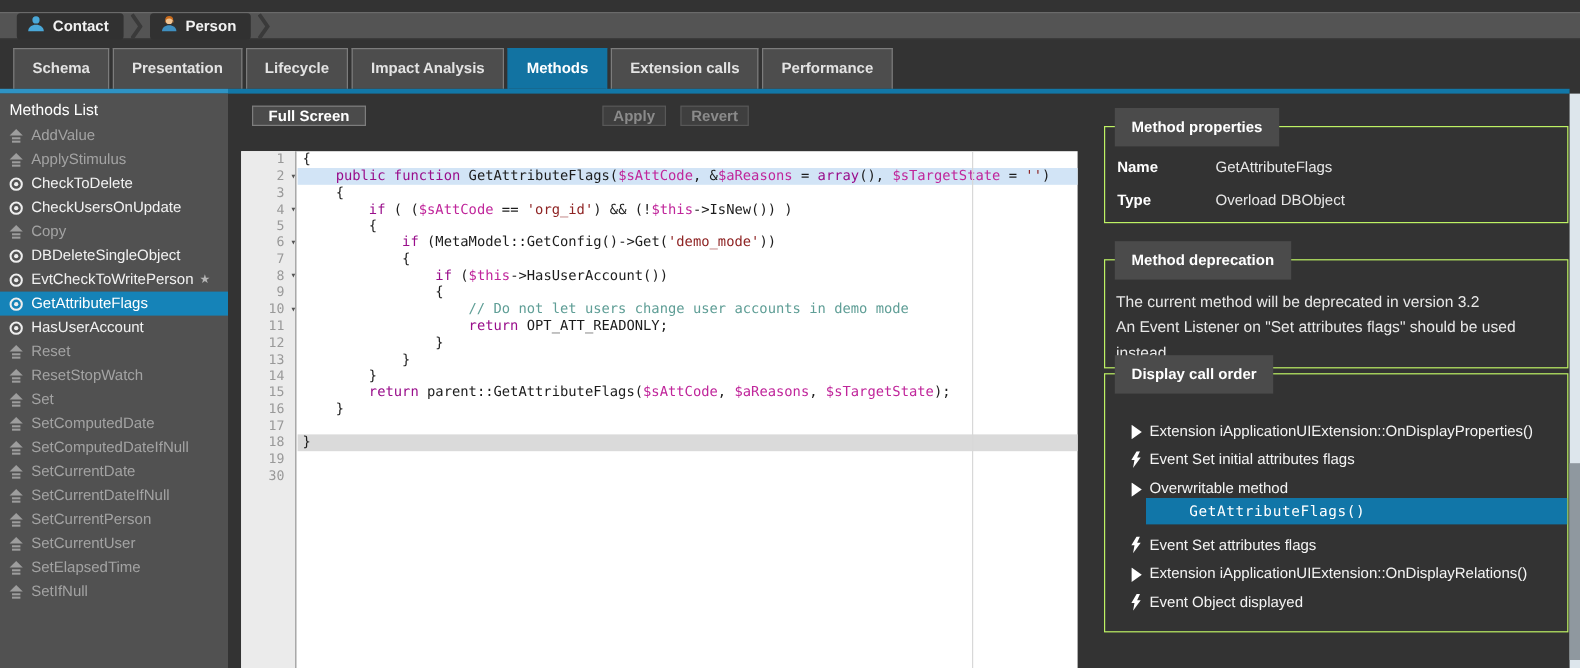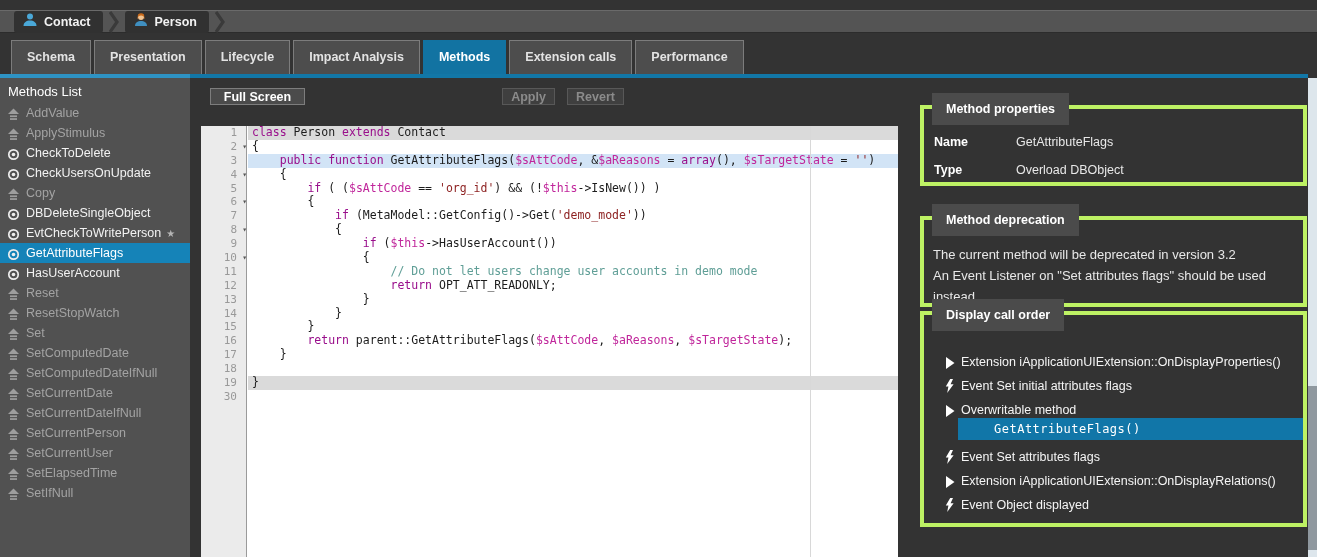--- a/index.html
+++ b/index.html
@@ -64,21 +64,21 @@
   .code-col{ position:absolute; left:47px; right:0; top:0; bottom:0; }
   .code-line{ height:13.9px; line-height:13.9px; font-size:11.5px; white-space:pre; color:#1c1c1c;
               padding-left:4px; }
   .code-line.hl-gray{ background:var(--line-bracket); }
   .code-line.hl-blue{ background:var(--line-sel); }
   .tok-k{ color:var(--tok-k); } .tok-v{ color:var(--tok-v); }
   .tok-s{ color:var(--tok-s); } .tok-c{ color:var(--tok-c); }
   .ruler{ position:absolute; left:609px; top:0; bottom:0; width:1px; background:#d8d8d8; z-index:2; }
 
   
-  .fs{ position:absolute; left:920px; width:387px; border:4px solid #bef264; }
+  .fs{ position:absolute; left:920px; width:387px; border:1px solid #bef264; }
   .fs-legend{ position:absolute; left:8px; top:-16px; height:32px; line-height:32px;
               background:#4b4b4b; color:#fff; font-size:12.5px; font-weight:bold; padding:0 14px;
               white-space:nowrap; }
   .fs-props{ top:105px; height:81px; }
   .prop-row{ display:flex; height:28px; }
   .prop-rows{ padding:26px 0 0 10px; }
   .prop-label{ width:82px; color:#fff; font-weight:bold; font-size:12.5px; }
   .prop-value{ color:#e8e8e8; font-size:12.5px; }
   .fs-depr{ top:216px; height:91px; }
   .depr-lines{ padding:24px 12px 0 9px; }
@@ -328,21 +328,20 @@
         <div class="gutter-row">13</div>
         <div class="gutter-row">14</div>
         <div class="gutter-row">15</div>
         <div class="gutter-row">16</div>
         <div class="gutter-row">17</div>
         <div class="gutter-row">18</div>
         <div class="gutter-row">19</div>
         <div class="gutter-row">30</div>
       </div>
     <div class="code-col" id="code-col">
-        <div class="code-line hl-gray"><span class="tok-k">class</span><span> Person </span><span class="tok-k">extends</span><span> Contact</span></div>
         <div class="code-line"><span>{</span></div>
         <div class="code-line hl-blue"><span>    </span><span class="tok-k">public</span><span> </span><span class="tok-k">function</span><span> GetAttributeFlags(</span><span class="tok-v">$sAttCode</span><span>, &amp;</span><span class="tok-v">$aReasons</span><span> = </span><span class="tok-k">array</span><span>(), </span><span class="tok-v">$sTargetState</span><span> = </span><span class="tok-s">''</span><span>)</span></div>
         <div class="code-line"><span>    {</span></div>
         <div class="code-line"><span>        </span><span class="tok-k">if</span><span> ( (</span><span class="tok-v">$sAttCode</span><span> == </span><span class="tok-s">'org_id'</span><span>) &amp;&amp; (!</span><span class="tok-v">$this</span><span>-&gt;IsNew()) )</span></div>
         <div class="code-line"><span>        {</span></div>
         <div class="code-line"><span>            </span><span class="tok-k">if</span><span> (MetaModel::GetConfig()-&gt;Get(</span><span class="tok-s">'demo_mode'</span><span>))</span></div>
         <div class="code-line"><span>            {</span></div>
         <div class="code-line"><span>                </span><span class="tok-k">if</span><span> (</span><span class="tok-v">$this</span><span>-&gt;HasUserAccount())</span></div>
         <div class="code-line"><span>                {</span></div>
         <div class="code-line"><span class="tok-c">                    // Do not let users change user accounts in demo mode</span></div>

